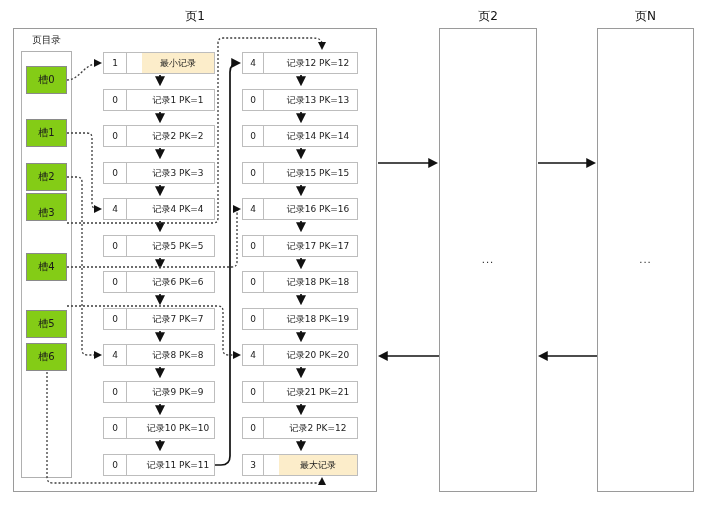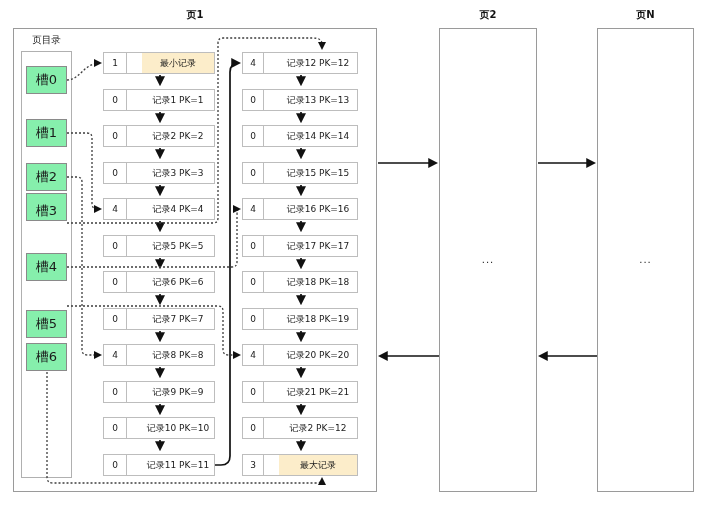--- a/index.html
+++ b/index.html
@@ -1,25 +1,25 @@
 <!DOCTYPE html>
 <html><head>
 <meta charset="utf-8">
 <style>
   html,body{margin:0;padding:0;background:#fff;}
   .canvas{position:relative;width:720px;height:522px;background:#fff;
     font-family:"DejaVu Sans","Liberation Sans",sans-serif;color:#1a1a1a;overflow:hidden;}
   .pagebox{position:absolute;background:#fff;border:1.5px solid #9a9a9a;box-sizing:border-box;}
-  .page-title{position:absolute;text-align:center;font-size:10px;color:#111;font-weight:bold;}
+  .page-title{position:absolute;text-align:center;font-size:12px;color:#111;}
   .dirbox{position:absolute;left:21px;top:51px;width:51px;height:427px;
     border:1.5px solid #b0b0b0;box-sizing:border-box;background:#fff;}
   .dir-title{position:absolute;left:21px;top:34px;width:51px;text-align:center;font-size:9.5px;}
   .slot{position:absolute;left:26px;width:41px;height:28px;border:1.5px solid #8a8a8a;
-    box-sizing:border-box;background:#86efac;display:flex;align-items:center;justify-content:center;
-    font-size:13px;}
+    box-sizing:border-box;background:#84cc16;display:flex;align-items:center;justify-content:center;
+    font-size:10px;}
   .record{position:absolute;height:22px;border:1px solid #bdbdbd;box-sizing:border-box;
     background:#fff;display:flex;font-size:9px;}
   .record .num{flex:none;border-right:1px solid #bdbdbd;display:flex;align-items:center;
     justify-content:center;background:#fff;}
   .record .lbl{flex:1;display:flex;align-items:center;justify-content:center;margin-left:15px;}
   .record.hl .lbl{background:#fcedca;}
   .dots{position:absolute;top:254px;text-align:center;font-size:10px;color:#222;letter-spacing:1px;}
   svg.overlay{position:absolute;left:0;top:0;pointer-events:none;}
 </style>
 </head>

